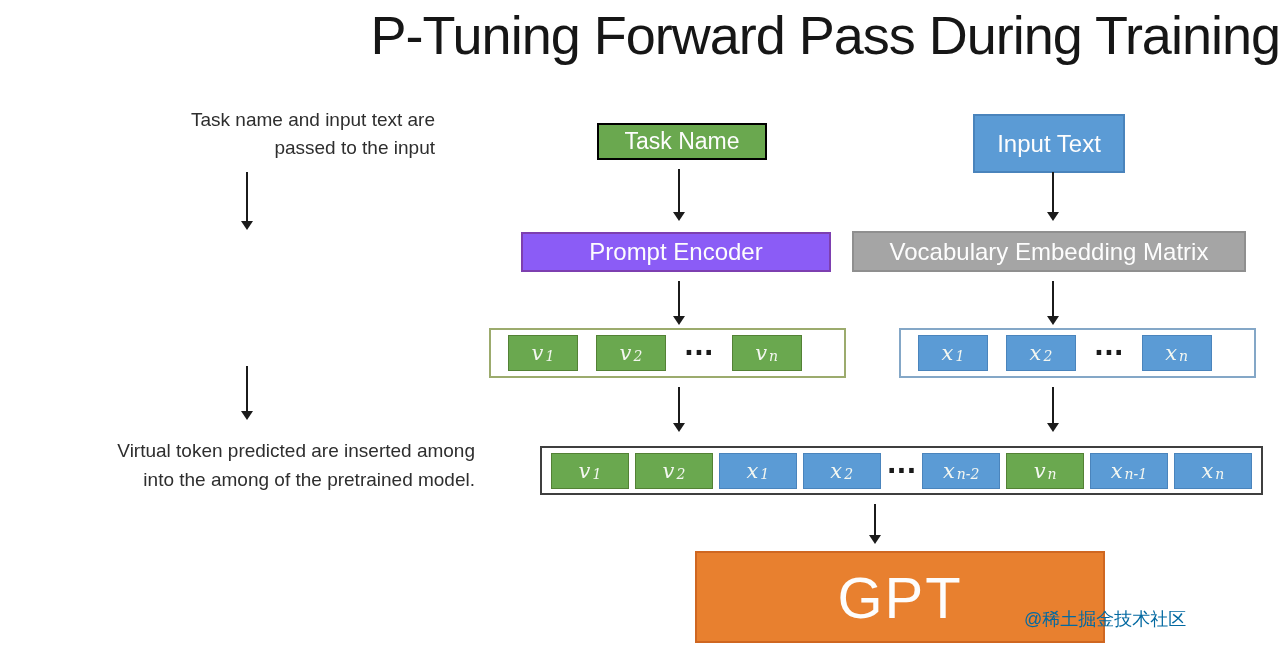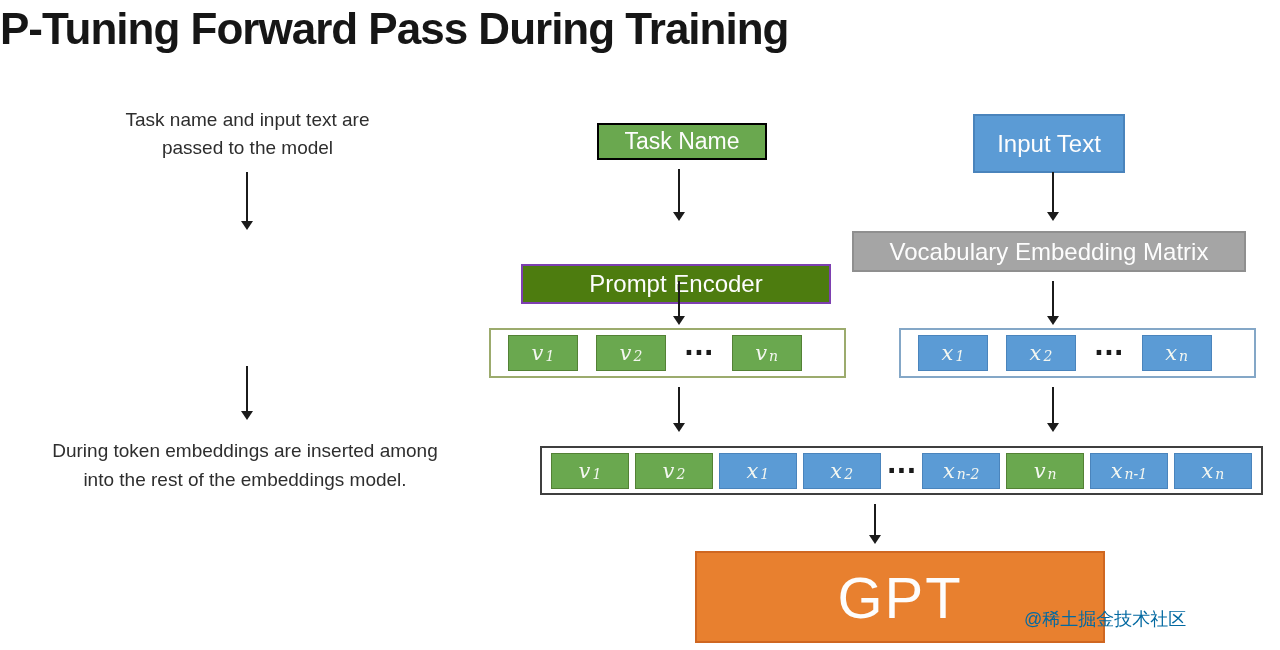--- a/index.html
+++ b/index.html
@@ -4,26 +4,26 @@
 <style>
   html,body { margin:0; padding:0; background:#fff; }
   #stage {
     position:relative; width:1280px; height:650px; background:#ffffff;
     font-family:"Liberation Sans", sans-serif; overflow:hidden;
   }
 
   
   #title {
     position:absolute; top:4px; left:0; width:100%;
-    text-align:left; font-size:44px; font-weight:700; letter-spacing:-1px;
+    text-align:right; font-size:54px; font-weight:400; letter-spacing:-1px;
     color:#161616;
   }
 
   
-  .note { position:absolute; text-align:center; font-size:19px; color:#2e2e2e; }
+  .note { position:absolute; text-align:right; font-size:19px; color:#2e2e2e; }
   .note div { line-height:28px; }
   #note1 { left:60px;  top:106px; width:375px; }
   #note2 { left:5px;   top:250px; width:470px; }
   #note3 { left:15px;  top:436px; width:460px; }
   #note2 div, #note3 div { line-height:29px; }
 
   
   .arrow { position:absolute; width:12px; display:flex; flex-direction:column; align-items:center; }
   .arrow .shaft { width:2px; flex:1; background:#1b1b1b; }
   .arrow .head  { width:0; height:0; border-left:6px solid transparent;
@@ -41,21 +41,21 @@
   
   .iobox {
     position:absolute; box-sizing:border-box; display:flex;
     align-items:center; justify-content:center; color:#fdfdfd;
   }
   #box-task-name      { left:597px; top:123px; width:170px; height:37px;
                         background:#6aa84f; border:2px solid #000000; font-size:23px; }
   #box-input-text     { left:973px; top:114px; width:152px; height:59px;
                         background:#5b9bd5; border:2px solid #4a84bc; font-size:24px; }
   #box-prompt-encoder { left:521px; top:232px; width:310px; height:40px;
-                        background:#4d7c0f; border:2px solid #7d3fb0; font-size:24px;margin-top:32px; }
+                        background:#8b5cf6; border:2px solid #7d3fb0; font-size:24px; }
   #box-vocab          { left:852px; top:231px; width:394px; height:41px;
                         background:#a5a5a5; border:2px solid #8f8f8f; font-size:24px; }
 
   
   .tokrow {
     position:absolute; box-sizing:border-box; background:#fff;
     display:flex; align-items:center; padding-left:17px; gap:18px;
   }
   #row-v { left:489px; top:328px; width:357px; height:50px; border:2px solid #9cab6d; }
   #row-x { left:899px; top:328px; width:357px; height:50px; border:2px solid #84a7c7; }
@@ -92,33 +92,33 @@
 </style>
 </head>
 <body>
 
 <div id="stage">
 
   <div id="title">P-Tuning Forward Pass During Training</div>
 
   <div id="note1" class="note">
     <div>Task name and input text are</div>
-    <div>passed to the model</div>
+    <div>passed to the input</div>
   </div>
   <div id="arr-left-1" class="arrow">
     <div class="shaft"></div>
     <div class="head"></div>
   </div>
   <div id="arr-left-2" class="arrow">
     <div class="shaft"></div>
     <div class="head"></div>
   </div>
   <div id="note3" class="note">
-    <div>During token embeddings are inserted among</div>
-    <div>into the rest of the embeddings model.</div>
+    <div>Virtual token predicted are inserted among</div>
+    <div>into the among of the pretrained model.</div>
   </div>
 
   <div id="box-task-name" class="iobox">Task Name</div>
   <div id="arr-task" class="arrow">
     <div class="shaft"></div>
     <div class="head"></div>
   </div>
   <div id="box-prompt-encoder" class="iobox">Prompt Encoder</div>
   <div id="arr-prompt" class="arrow">
     <div class="shaft"></div>

